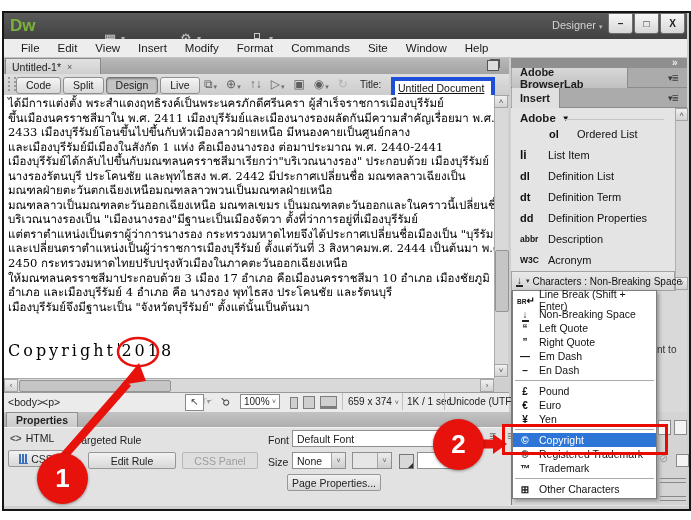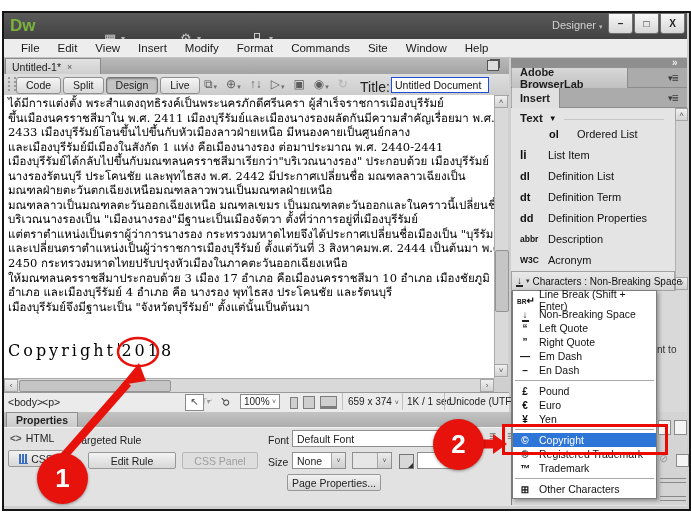--- a/index.html
+++ b/index.html
@@ -34,23 +34,23 @@
               border-bottom:1px solid #969696;}
   .grip{left:8px;top:77px;width:4px;height:14px;border-left:2px dotted #9a9a9a;border-right:2px dotted #9a9a9a;}
   #viewbtns{left:16px;top:77px;display:flex;gap:2px;}
   .viewbtn{font-size:10.5px;color:#222;background:linear-gradient(#f5f5f5,#d9d9d9);border:1px solid #8f8f8f;
            border-radius:3px;padding:1px 9px;height:13px;line-height:13px;}
   .viewbtn.active{background:#c4c4c4;box-shadow:inset 0 1px 2px rgba(0,0,0,.35);border-color:#777;}
   #tbicons{left:204px;top:75px;display:flex;align-items:center;gap:9px;height:18px;}
   .tbicon{color:#5f5f5f;font-size:12px;display:flex;align-items:flex-end;gap:1px;}
   .tbicon .c{font-size:7px;color:#6e6e6e;}
   .tbicon.disabled{color:#b2b2b2;}
-  #titlelabel{left:360px;top:79px;font-size:14px;color:#222;}
-  #titleinput{left:391px;top:77px;width:90px;height:14px;border:1px solid #1d4ed8;background:#fff;
-              font-size:10.5px;color:#111;padding:0 3px;font-family:"Liberation Sans",sans-serif;}
+  #titlelabel{left:360px;top:79px;font-size:10px;color:#222;}
+  #titleinput{left:391px;top:77px;width:90px;height:14px;border:4px solid #1d4ed8;background:#fff;
+              font-size:10.5px;color:#111;padding:0 3px;font-family:"Liberation Sans",sans-serif;text-decoration:underline;}
   
   #docarea{left:4px;top:95px;width:490px;height:283px;background:#fff;overflow:hidden;}
   #thai{left:4px;top:1px;width:484px;font-family:"DejaVu Serif","Liberation Serif",serif;
         font-size:11.5px;color:#000;}
   #thai .tline{height:14.55px;line-height:14.55px;white-space:nowrap;}
   #copyline{left:4px;top:246px;font-family:"DejaVu Serif","Liberation Serif",serif;font-size:16px;
             letter-spacing:3px;color:#000;}
   .cursorbar{display:inline-block;width:1.5px;height:15px;background:#000;vertical-align:-2px;margin:0 2px;}
   
   .sbtrack-v{left:494px;top:95px;width:14px;height:283px;background:#d9d9d9;border-left:1px solid #aaa;box-sizing:border-box;}
@@ -309,21 +309,21 @@
   <div class="abs" id="dockhead"></div>
   <span class="abs collapse">»</span>
   <div class="abs panelbar" style="top:68px;"></div>
   <div class="abs paneltab" style="left:512px;top:68px;width:116px;">Adobe BrowserLab</div>
   <span class="abs pmenu" style="left:668px;top:73px;">▾≣</span>
   <div class="abs panelbar" style="top:88px;"></div>
   <div class="abs paneltab" style="left:512px;top:88px;width:48px;background:#e0e0e0;">Insert</div>
   <span class="abs pmenu" style="left:668px;top:93px;">▾≣</span>
   <div class="abs" id="insertbody"></div>
   <div class="abs" id="textcat">
-    <span>Text</span>
+    <span>Adobe</span>
     <span class="c">▼</span>
   </div>
   <div class="abs catline"></div>
   <div class="abs vscroll-ins"></div>
   <div class="abs sbbtn" style="left:675px;top:108px;width:13px;">˄</div>
   <div class="abs sbbtn" style="left:675px;top:277px;width:13px;">˅</div>
   <div id="insitems">
       <div class="ins-item" style="top: 124px; margin-left: 29px;">
         <span class="ins-abbr" style="font-size: 11px;">ol</span>
         <span class="ins-label">Ordered List</span>

